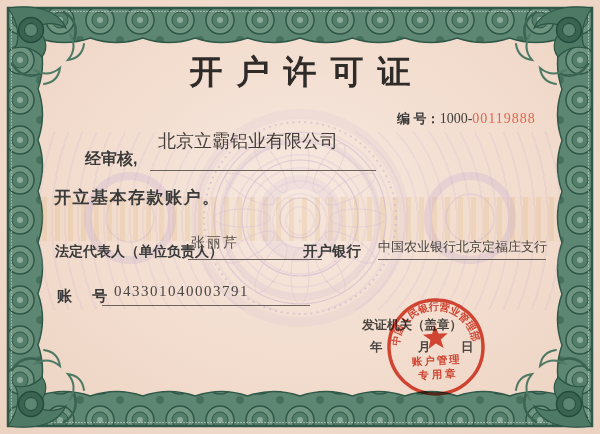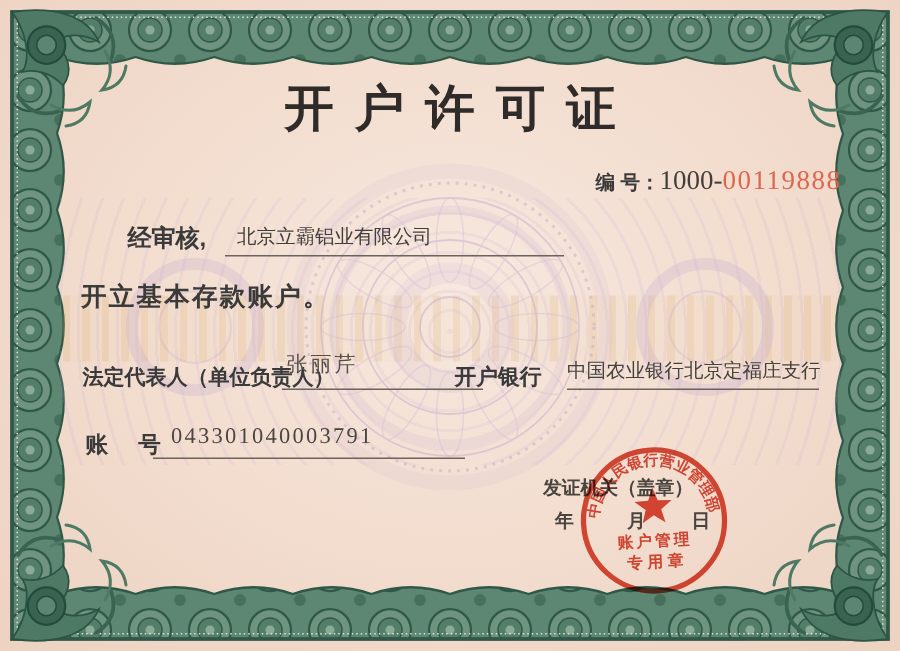--- a/index.html
+++ b/index.html
@@ -29,27 +29,27 @@
     left:0;top:50px;width:600px;text-align:center;
     font-family:"Liberation Serif",serif;font-weight:bold;
     font-size:33px;letter-spacing:14px;padding-left:14px;box-sizing:border-box;
     color:#2f2b29;
   }
   .lbl{font-weight:bold;color:#3a3a3a;}
   .val{font-family:"Liberation Serif",serif;color:#433e39;}
   .approval{left:57px;top:110px;font-size:13.5px;}
   .approval .val{font-size:15px;letter-spacing:.5px;}
   .serial{left:397px;top:110px;font-size:13px;}
-  .serial .val{font-size:18px;}
+  .serial .val{font-size:14px;}
   .serial .red{color:#e0654e;letter-spacing:1px;}
   .review-prefix{left:85px;top:149px;font-size:16px;}
   .review-suffix{left:384px;top:149px;font-size:16px;}
   .fill-line{border-bottom:1px solid #6b635c;}
   .fill-company{left:150px;top:146px;width:226px;height:24px;}
-  .fill-company .fv{position:absolute;left:8px;bottom:3px;font-size:13px;white-space:nowrap;text-align:right;}
+  .fill-company .fv{position:absolute;left:8px;bottom:17px;font-size:18px;white-space:nowrap;text-align:right;}
   .line2{left:54px;top:186px;font-size:17px;letter-spacing:1.5px;}
   .legal-label{left:55px;top:243px;font-size:14px;}
   .fill-legal{left:188px;top:232px;width:134px;height:27px;}
   .fill-legal .fv{position:absolute;left:3px;bottom:7px;font-size:14px;letter-spacing:2px;color:#575049;white-space:nowrap;}
   .bank-label{left:303px;top:242px;font-size:14.5px;}
   .fill-bank{left:378px;top:236px;width:168px;height:23px;}
   .fill-bank .fv{position:absolute;left:0;bottom:3px;font-size:13px;color:#46413b;white-space:nowrap;}
   .acct-label{left:57px;top:287px;font-size:15px;letter-spacing:8px;}
   .fill-acct{left:102px;top:280px;width:208px;height:25px;}
   .fill-acct .fv{position:absolute;left:12px;bottom:5px;font-size:15px;letter-spacing:1.5px;color:#4a4540;white-space:nowrap;}

